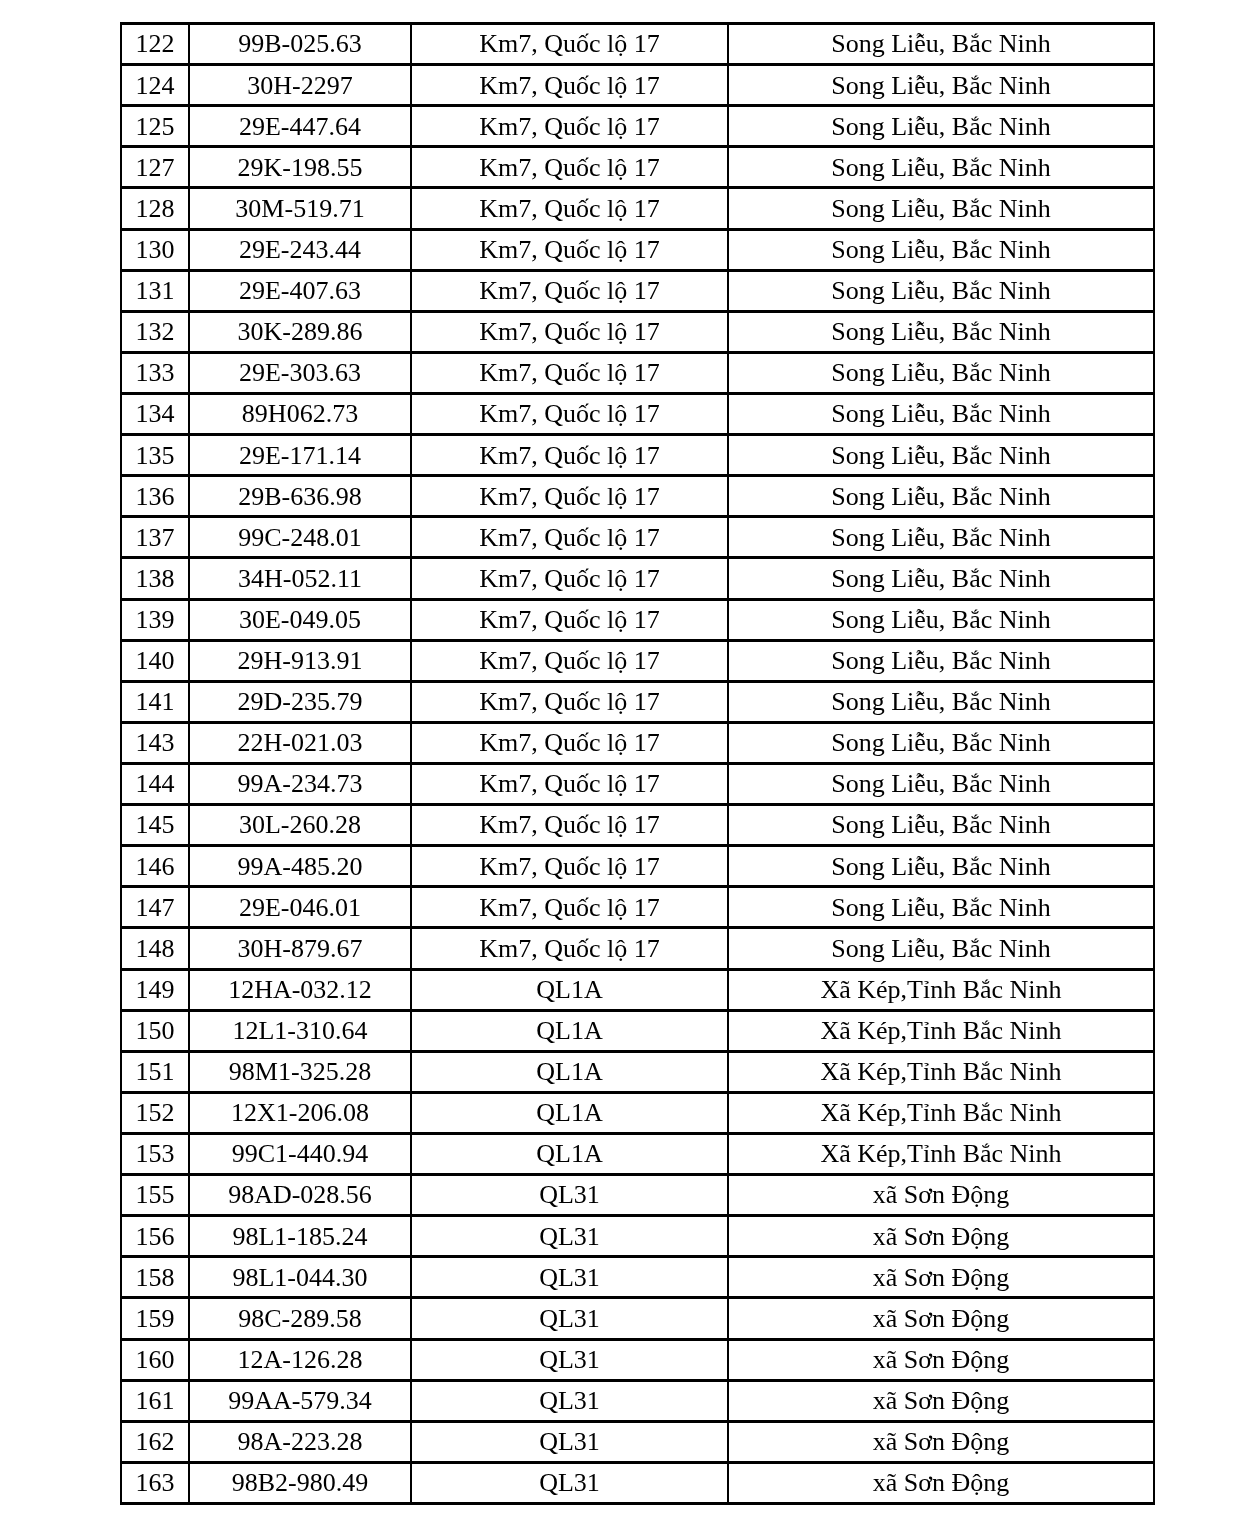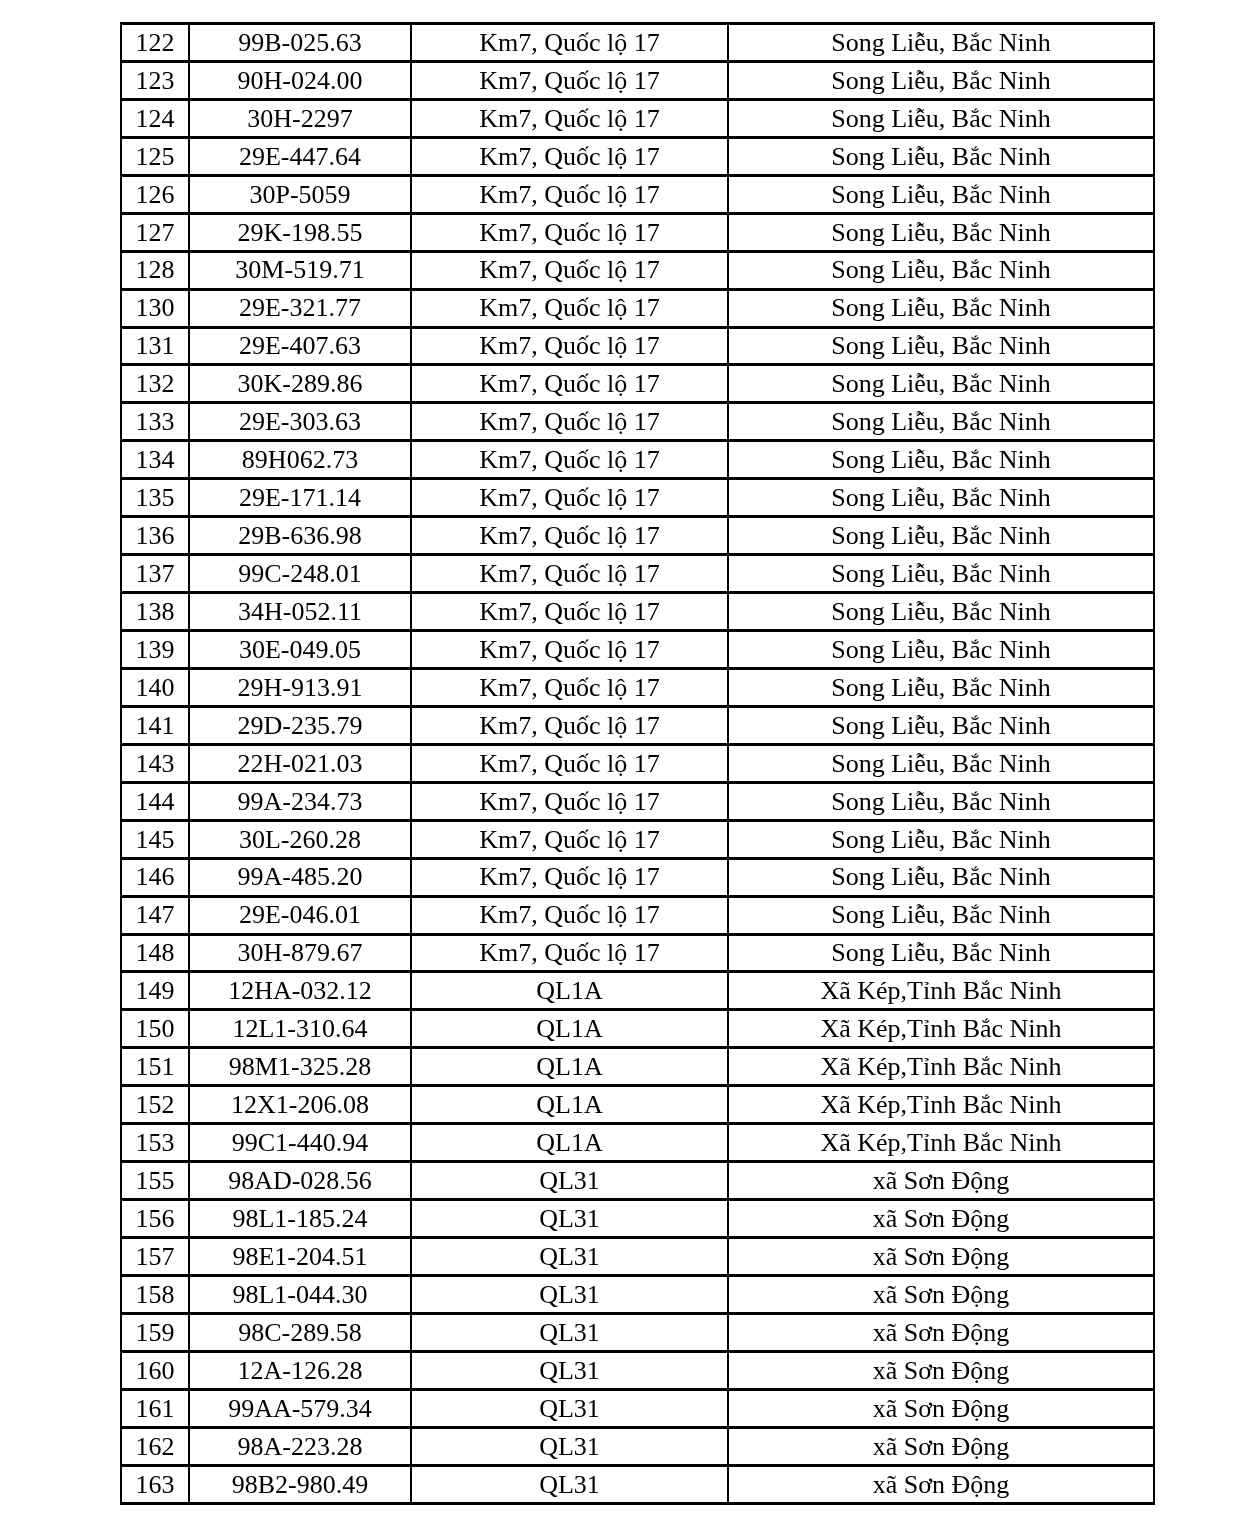--- a/index.html
+++ b/index.html
@@ -59,58 +59,46 @@
       <col class="c-loc">
     </colgroup>
     <tbody id="table-body">
         <tr>
           <td>122</td>
           <td>99B-025.63</td>
           <td>Km7, Quốc lộ 17</td>
           <td>Song Liễu, Bắc Ninh</td>
         </tr>
         <tr>
-          <td>123</td>
-          <td>90H-024.00</td>
-          <td>Km7, Quốc lộ 17</td>
-          <td>Song Liễu, Bắc Ninh</td>
-        </tr>
-        <tr>
           <td>124</td>
           <td>30H-2297</td>
           <td>Km7, Quốc lộ 17</td>
           <td>Song Liễu, Bắc Ninh</td>
         </tr>
         <tr>
           <td>125</td>
           <td>29E-447.64</td>
           <td>Km7, Quốc lộ 17</td>
           <td>Song Liễu, Bắc Ninh</td>
         </tr>
         <tr>
-          <td>126</td>
-          <td>30P-5059</td>
-          <td>Km7, Quốc lộ 17</td>
-          <td>Song Liễu, Bắc Ninh</td>
-        </tr>
-        <tr>
           <td>127</td>
           <td>29K-198.55</td>
           <td>Km7, Quốc lộ 17</td>
           <td>Song Liễu, Bắc Ninh</td>
         </tr>
         <tr>
           <td>128</td>
           <td>30M-519.71</td>
           <td>Km7, Quốc lộ 17</td>
           <td>Song Liễu, Bắc Ninh</td>
         </tr>
         <tr>
           <td>130</td>
-          <td>29E-321.77</td>
+          <td>29E-243.44</td>
           <td>Km7, Quốc lộ 17</td>
           <td>Song Liễu, Bắc Ninh</td>
         </tr>
         <tr>
           <td>131</td>
           <td>29E-407.63</td>
           <td>Km7, Quốc lộ 17</td>
           <td>Song Liễu, Bắc Ninh</td>
         </tr>
         <tr>
@@ -241,26 +229,20 @@
         </tr>
         <tr>
           <td>155</td>
           <td>98AD-028.56</td>
           <td>QL31</td>
           <td>xã Sơn Động</td>
         </tr>
         <tr>
           <td>156</td>
           <td>98L1-185.24</td>
-          <td>QL31</td>
-          <td>xã Sơn Động</td>
-        </tr>
-        <tr>
-          <td>157</td>
-          <td>98E1-204.51</td>
           <td>QL31</td>
           <td>xã Sơn Động</td>
         </tr>
         <tr>
           <td>158</td>
           <td>98L1-044.30</td>
           <td>QL31</td>
           <td>xã Sơn Động</td>
         </tr>
         <tr>

